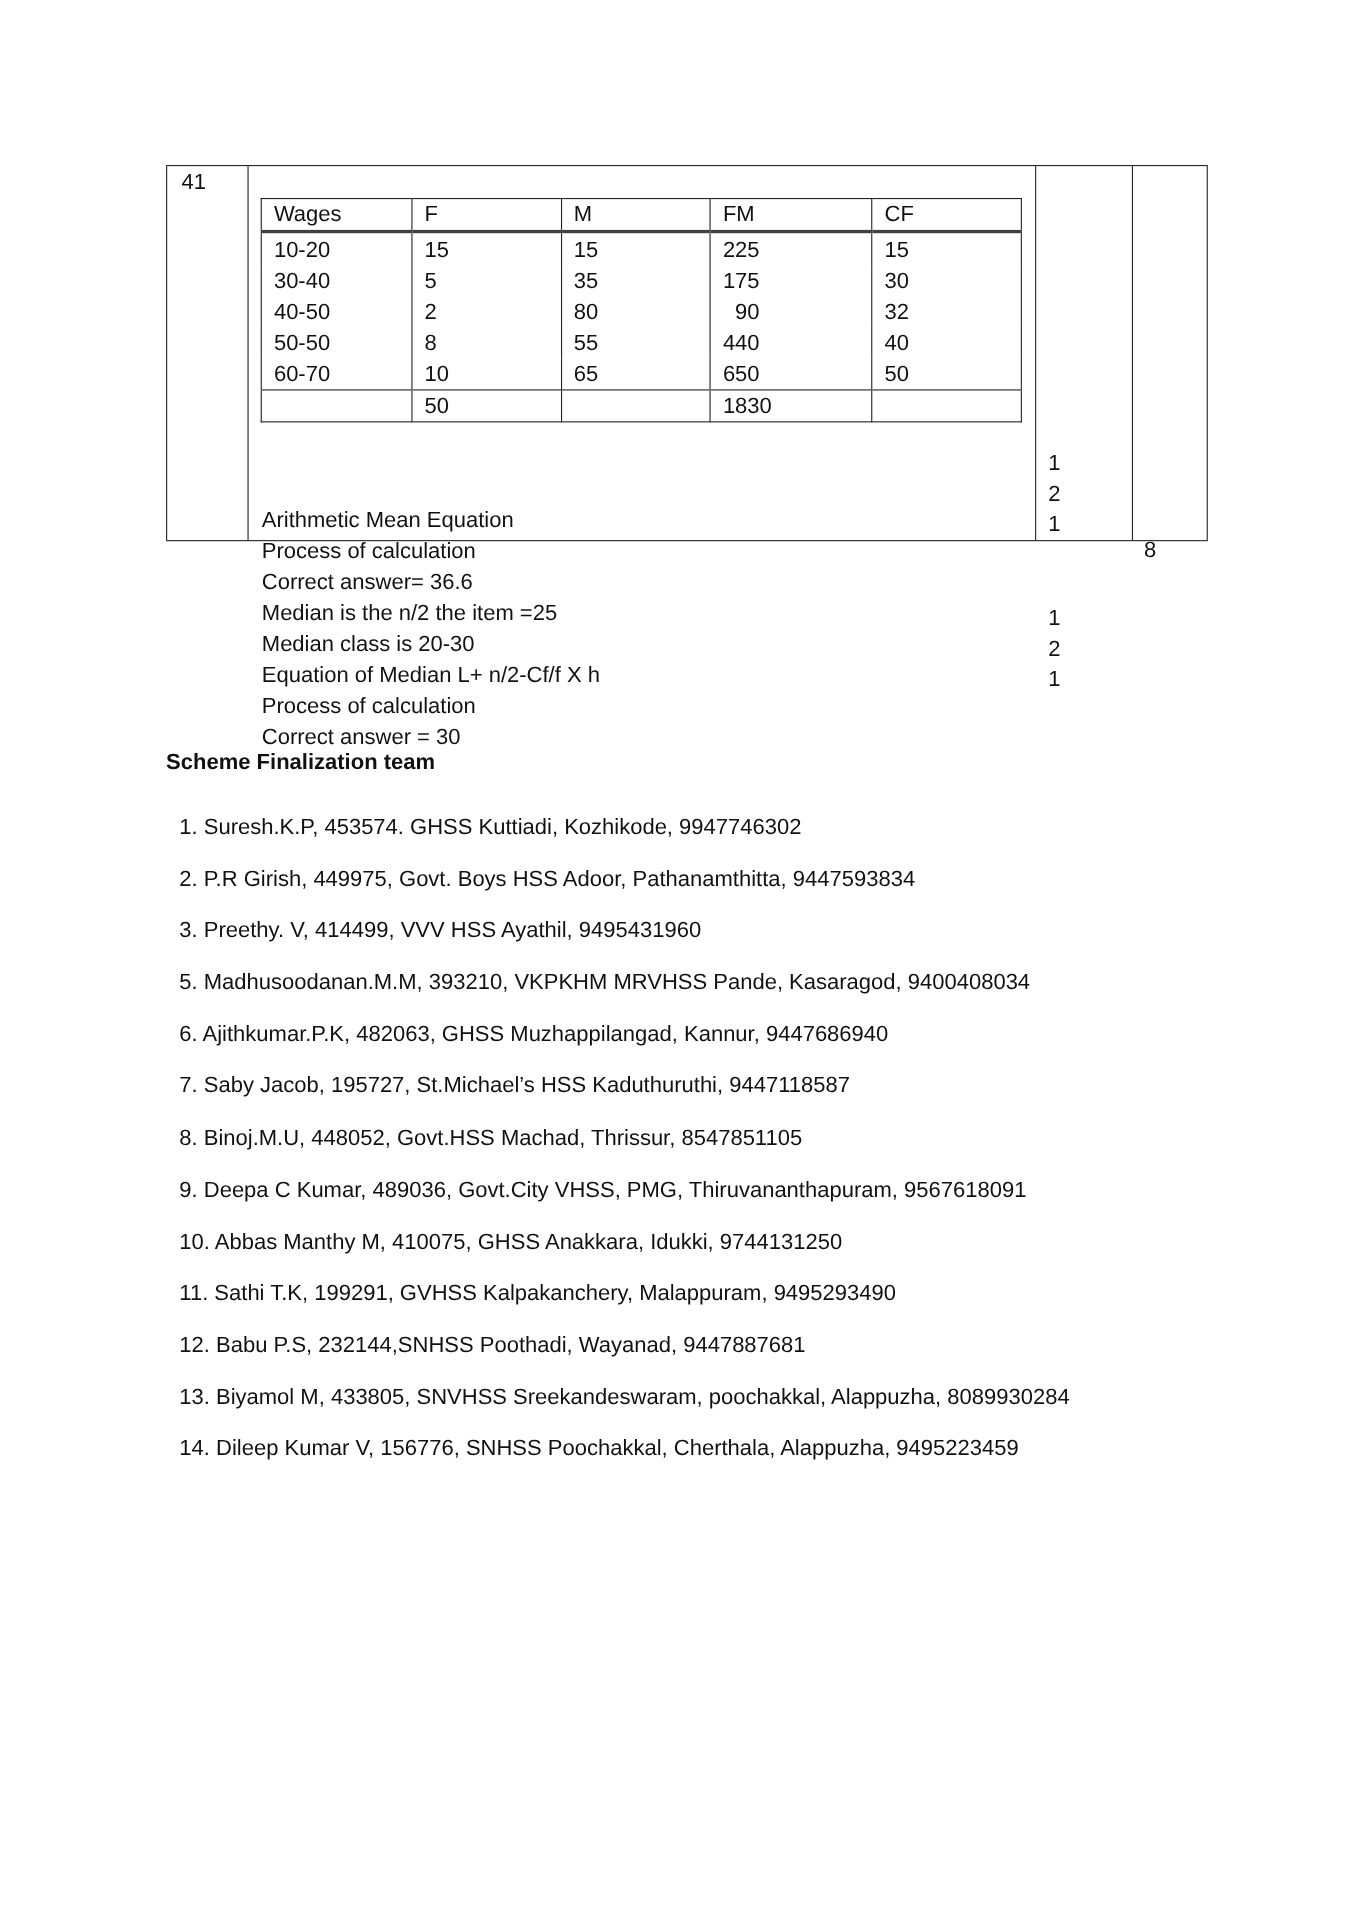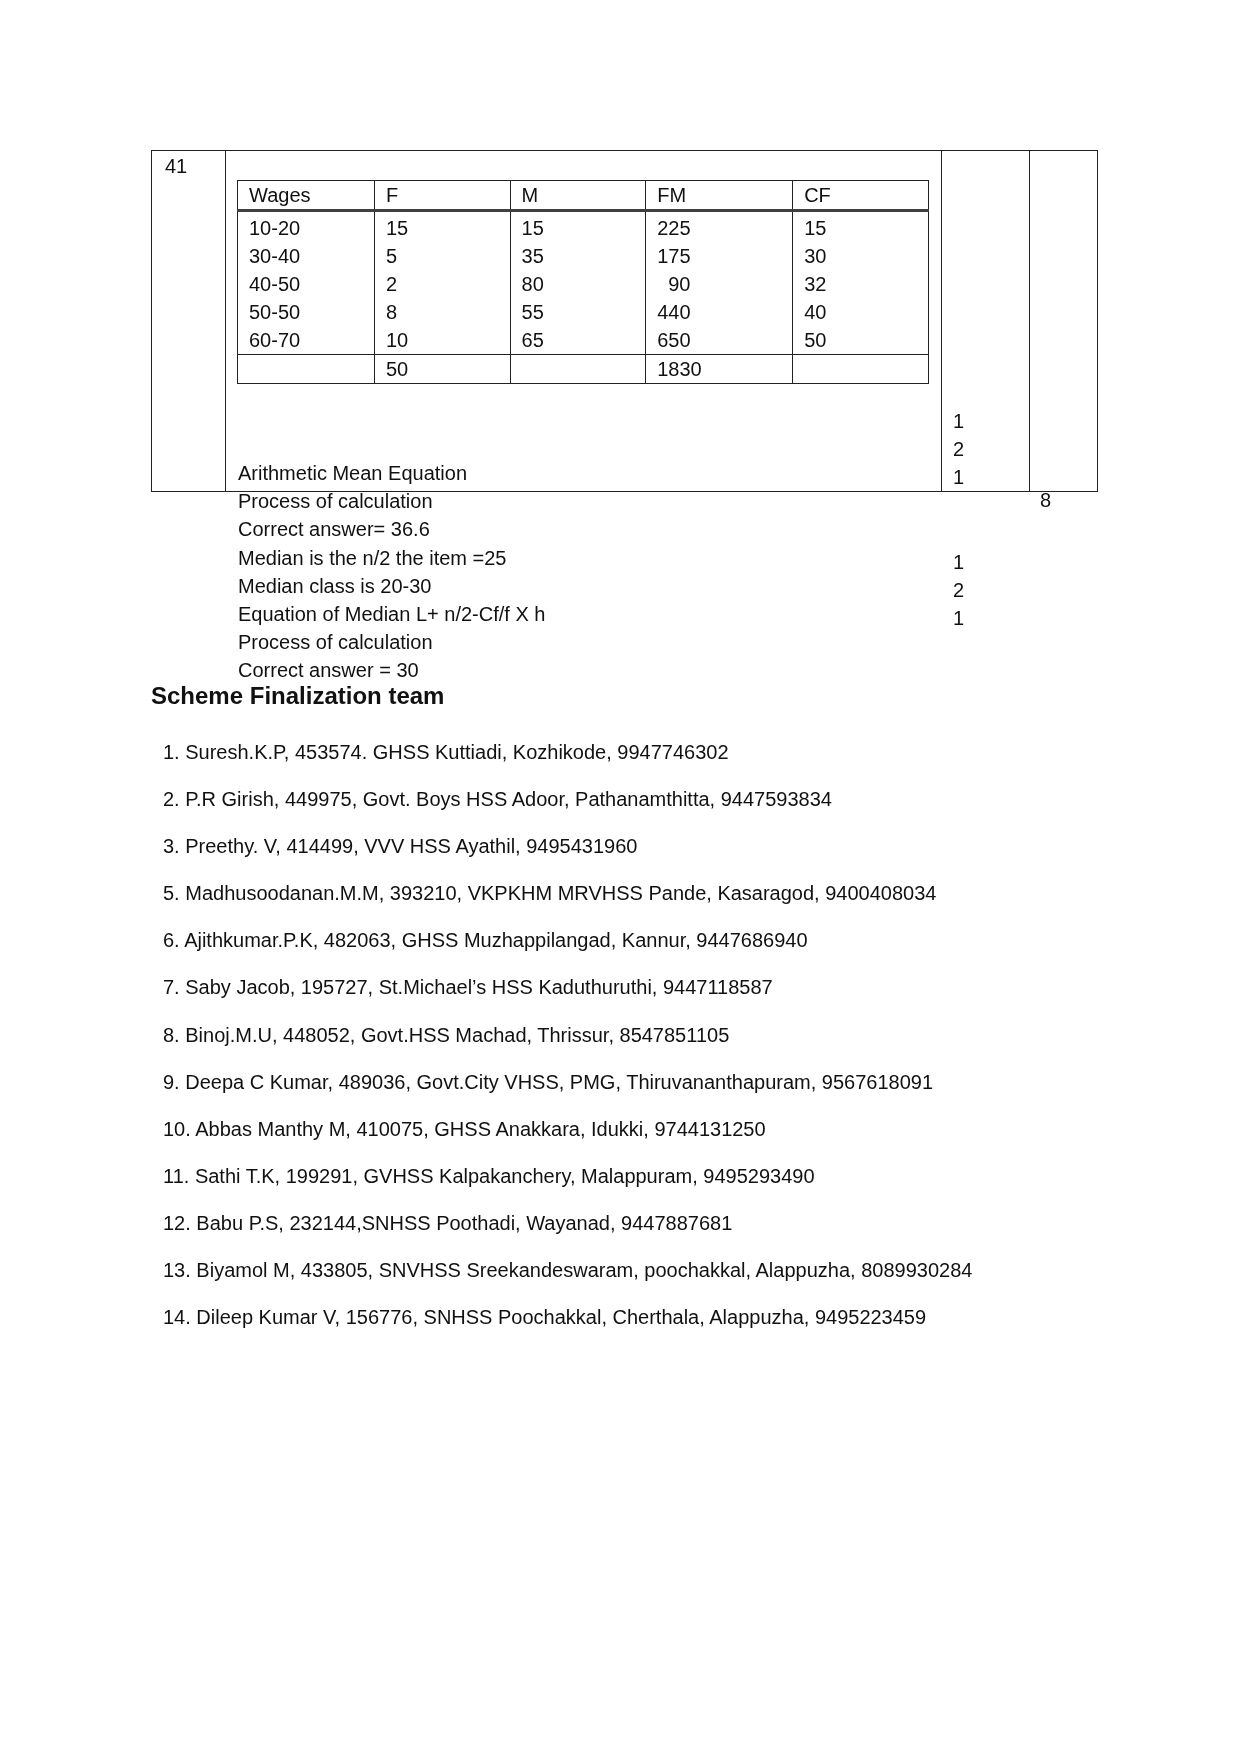--- a/index.html
+++ b/index.html
@@ -21,21 +21,21 @@
     border-left: 1px solid #222; border-right: 1px solid #222;
     padding: 0 0 0 11px; height: 28px; line-height: 28px; vertical-align: middle;
     width: 127px;
   }
   .inner tr.head td { border-top: 1px solid #222; border-bottom: 3px solid #404040; height: 27px; }
   .inner tr.total td { border-top: 1px solid #222; border-bottom: 1px solid #222; height: 28px; }
   .inner tr.first td { padding-top: 2px; }
   .expl { position: absolute; left: 86px; top: 260px; line-height: 28.2px; font-size: 20px; margin-top: 48px; }
   .marks { position: absolute; left: 12px; line-height: 28.2px; font-size: 20px; }
   .total-mark { position: absolute; left: 11px; top: 338px; font-size: 20px; }
-  .team-title { position: absolute; left: 151px; top: 682px; font-weight: bold; font-size: 24px; }
+  .team-title { position: absolute; left: 151px; top: 682px; font-weight: bold; font-size: 20px; }
   .team-list { position: absolute; left: 151px; top: 728px; margin: 12px; padding: 0; list-style: none; }
   .team-list li { height: 47.1px; line-height: 24px; font-size: 20px; white-space: nowrap; }
 </style>
 </head>
 <body>
 
 <div class="outer">
   <div class="vline" style="left:73px"></div>
   <div class="vline" style="left:789px"></div>
   <div class="vline" style="left:877px"></div>

